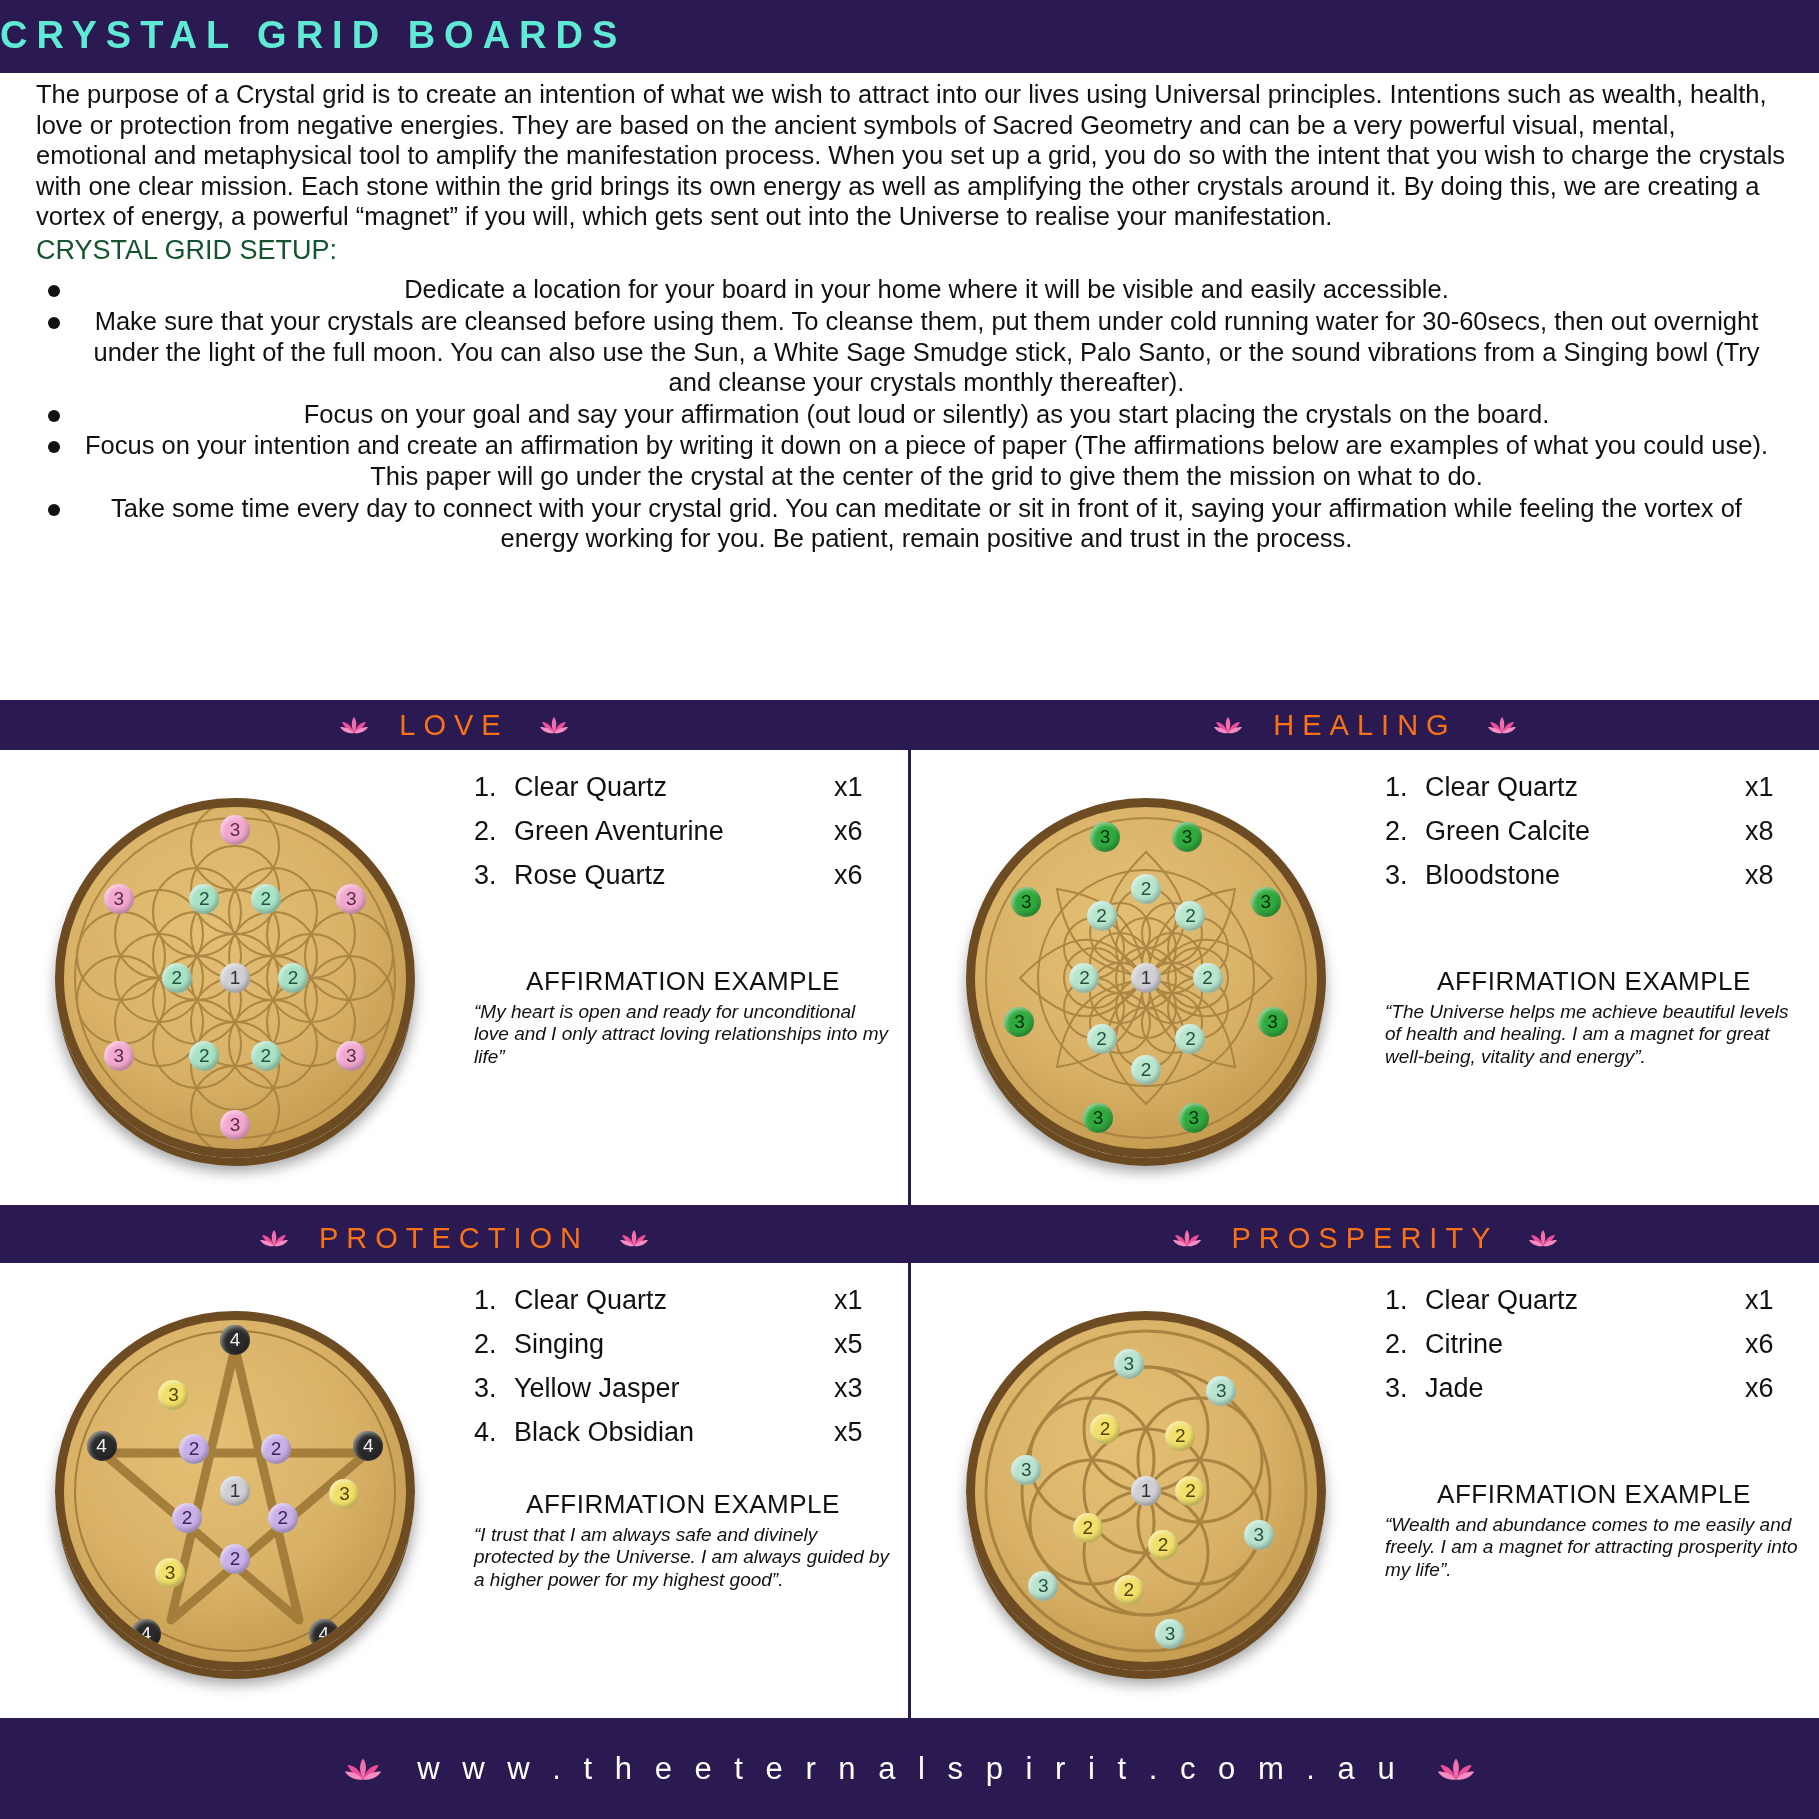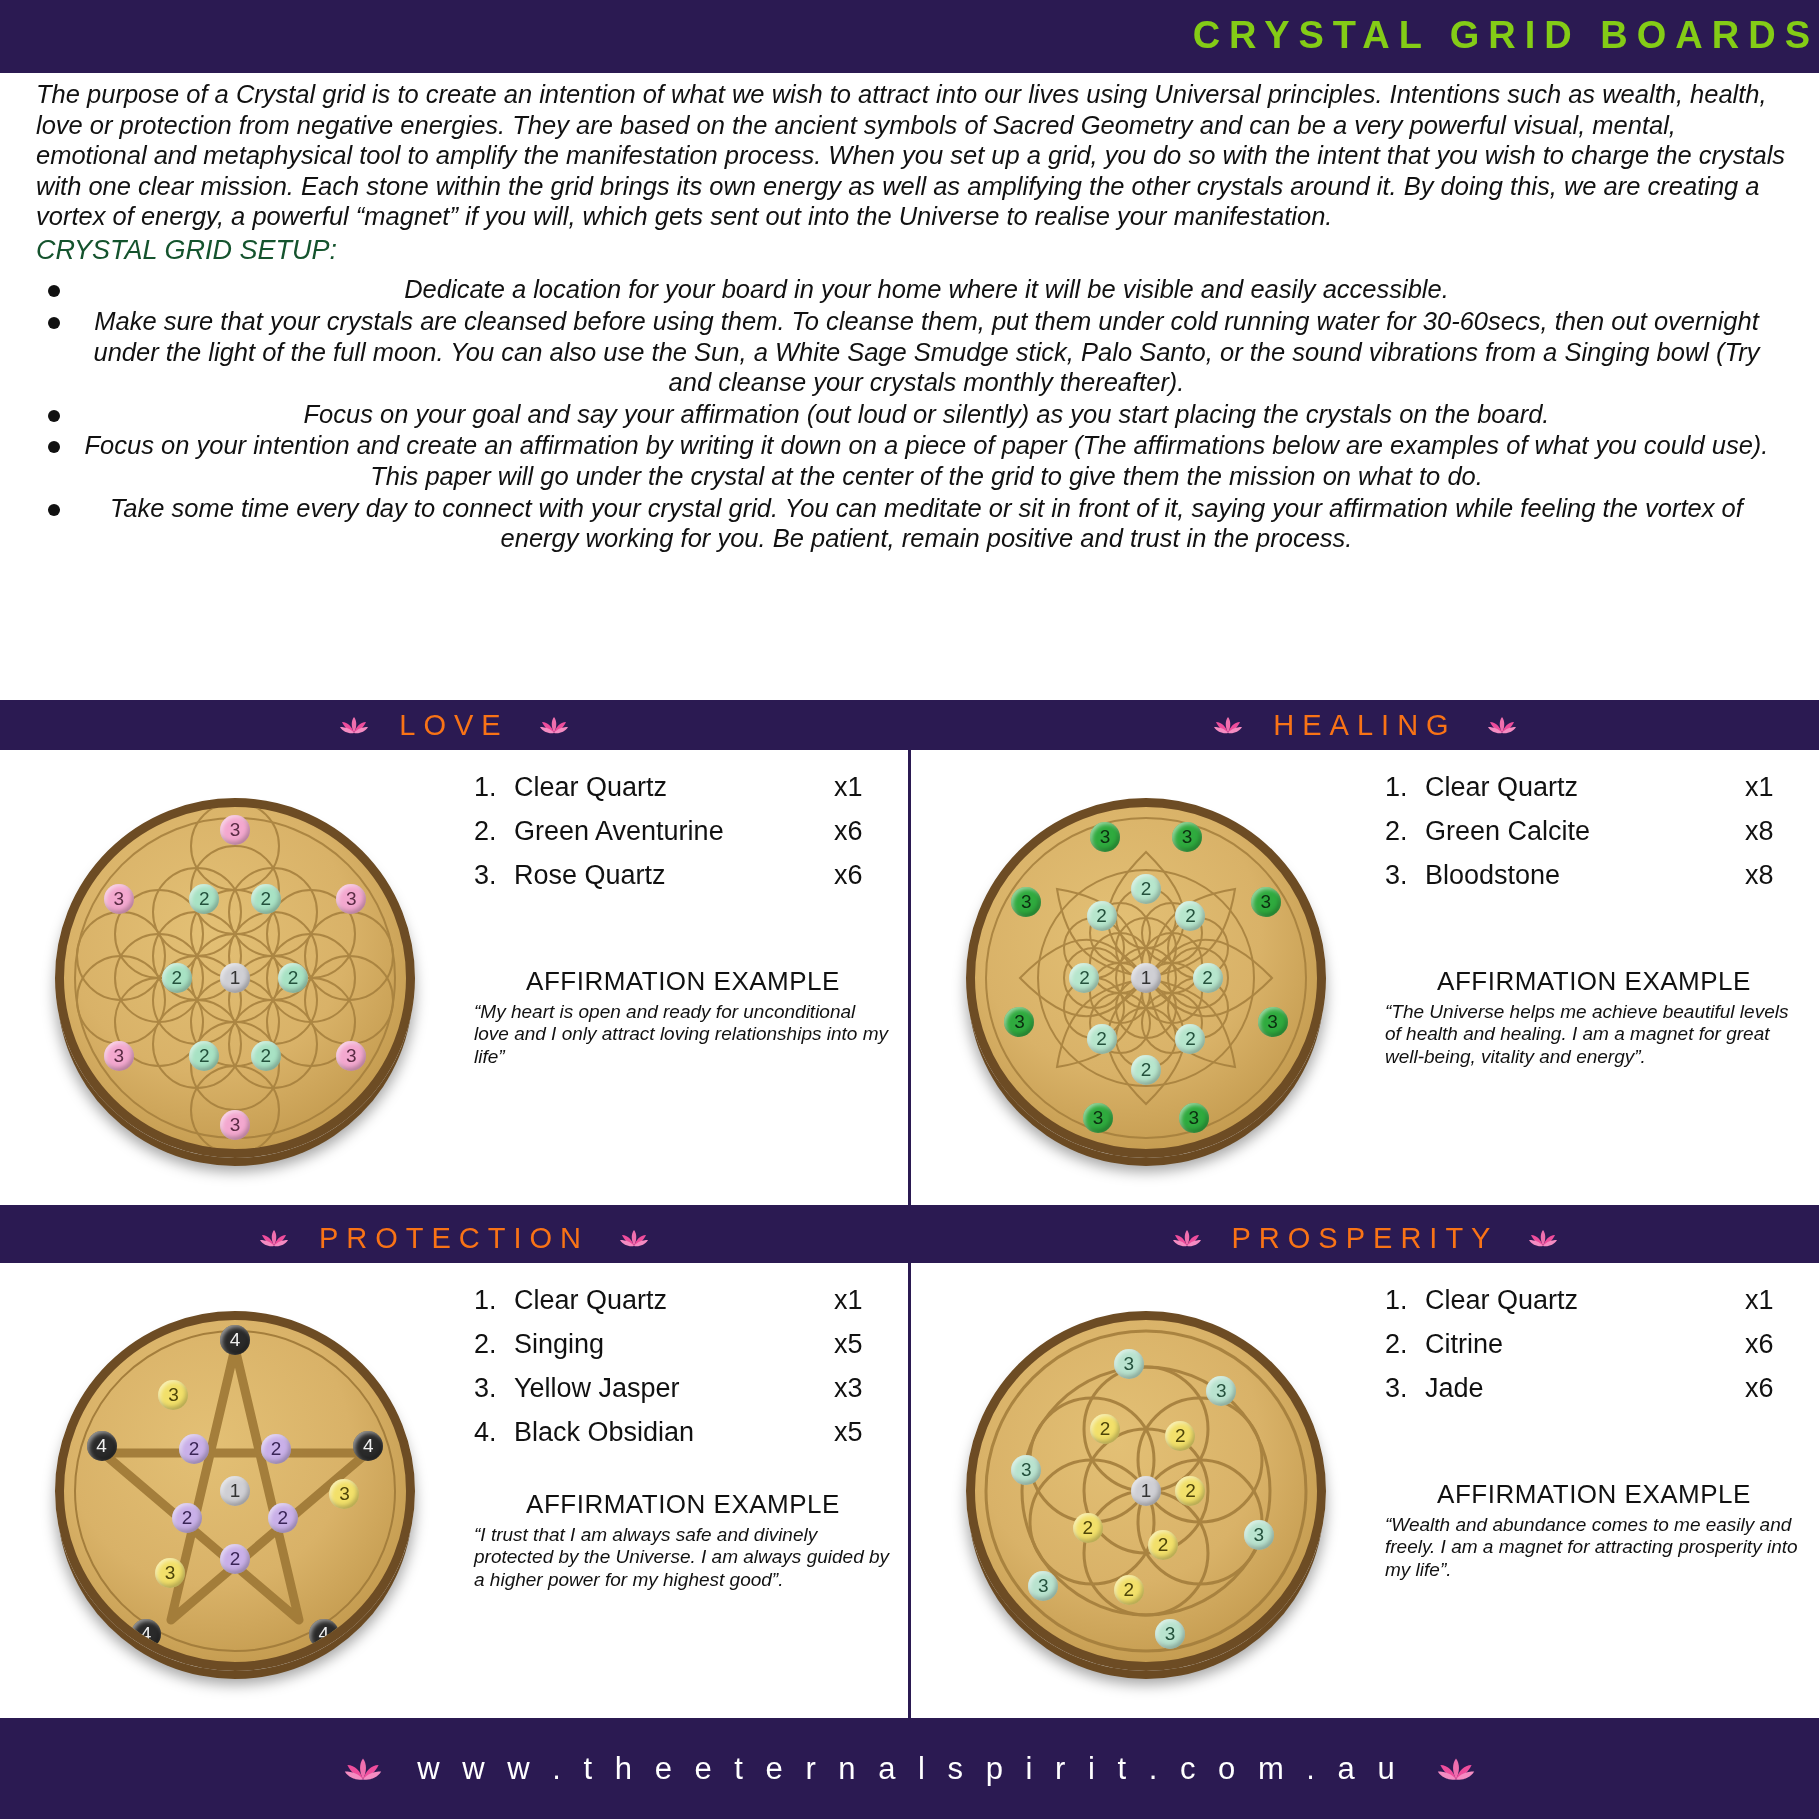--- a/index.html
+++ b/index.html
@@ -17,35 +17,34 @@
   .page {
     width: 1819px;
     height: 1819px;
     position: relative;
     background: #ffffff;
   }
 
   
   .main-header {
     background: #2b1a52;
-    color: #84cc16;
-    text-align: right;
+    color: #5eead4;
+    text-align: left;
     padding: 14px 0 16px;
     letter-spacing: 9px;
     font-size: 38px;
     font-weight: bold;
   }
 
   
   .intro {
     padding: 6px 30px 2px 36px;
     font-size: 25.5px;
     line-height: 1.2;
     color: #111111;
-    font-style: italic;
   }
   .intro p {
     margin: 0 0 0 0;
   }
   .setup-title {
     font-size: 27px;
     margin-top: 2px;
     color: #14532d;
   }
   ul.setup-list {

